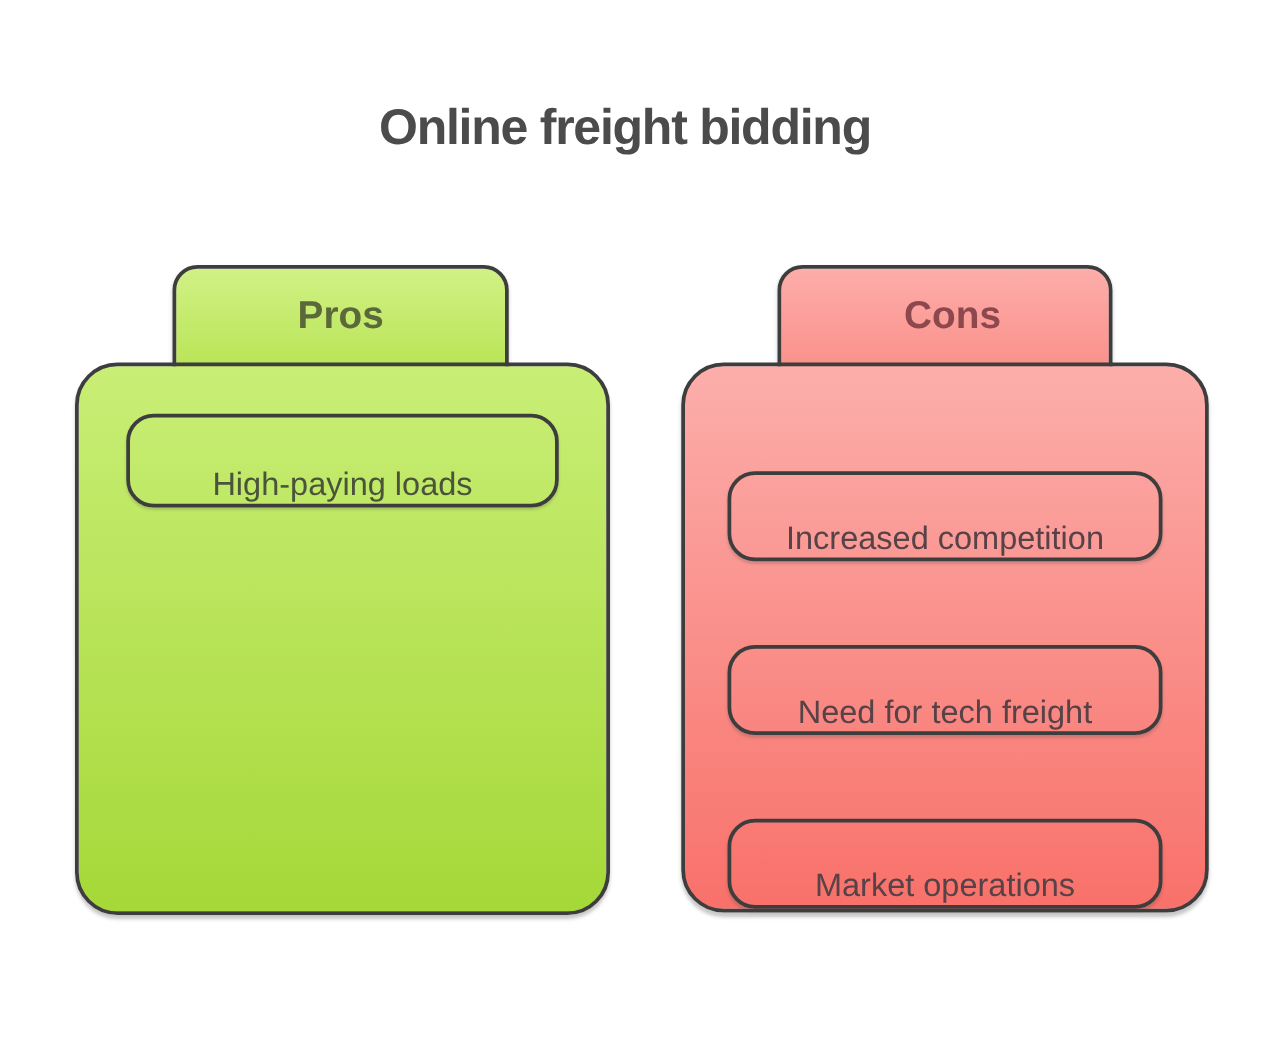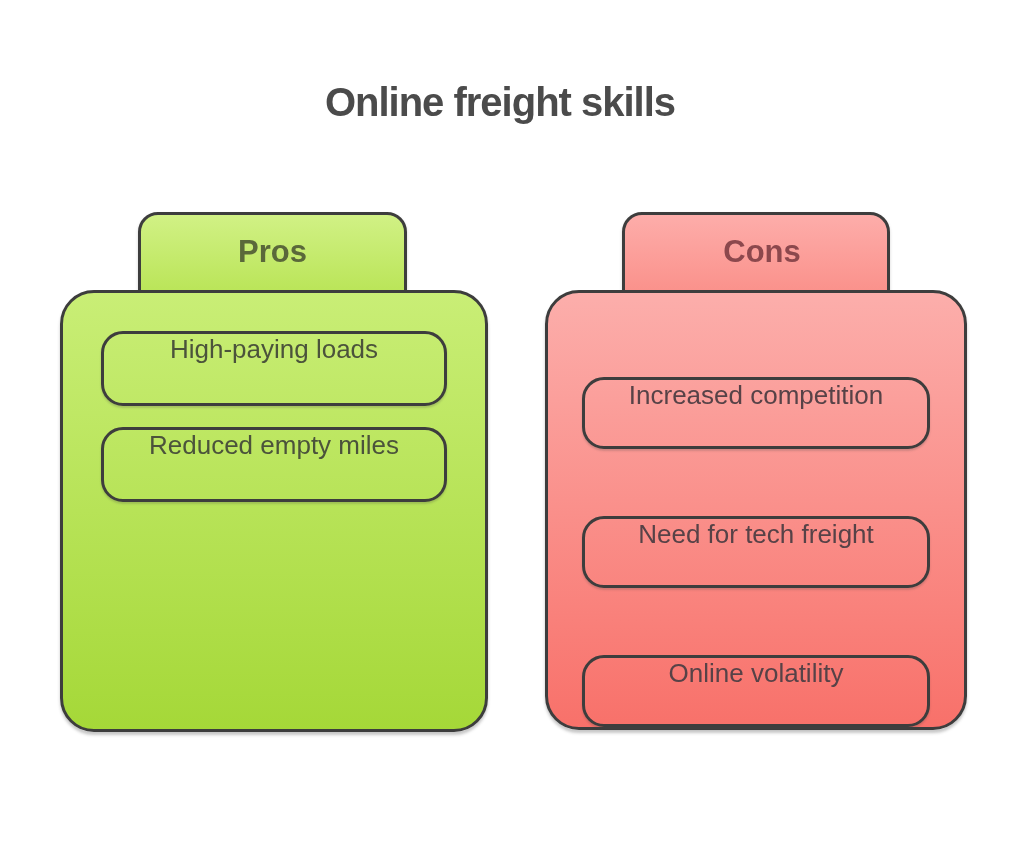--- a/index.html
+++ b/index.html
@@ -60,21 +60,21 @@
     padding-top: 38px;
     gap: 21px;
     box-shadow: 0 3px 3px rgba(70,70,70,0.3);
   }
   .item {
     box-sizing: border-box;
     height: 75px;
     border: 3px solid var(--outline, #3d3d3d);
     border-radius: 22px;
     display: flex;
-    align-items: flex-start;
+    align-items: flex-end;
     justify-content: center;
     font-size: 26px;
     box-shadow: 0 2px 2px rgba(70,70,70,0.22);
     background: transparent;
   }
   
   .pros .tab {
     left: 138px;
     width: 269px;
     background: linear-gradient(var(--pros-tab-top, #d1f185), var(--pros-tab-bottom, #b5e24e));
@@ -101,46 +101,43 @@
     height: 440px;
     background: linear-gradient(var(--cons-panel-top, #fcaeab), var(--cons-panel-bottom, #f8716a));
   }
   .cons .item { width: 348px; color: var(--cons-item-text, #574247); margin-top: 46px; }
 </style>
 </head>
 <body>
 
 <div class="canvas">
 
-  <h1 class="title">Online freight skills</h1>
+  <h1 class="title">Online freight bidding</h1>
 
   <section class="column pros">
     <div class="tab">
       <span class="tab-label">Pros</span>
     </div>
     <div class="panel">
       <div class="item">
         <span>High-paying loads</span>
-      </div>
-      <div class="item">
-        <span>Reduced empty miles</span>
       </div>
     </div>
   </section>
 
   <section class="column cons">
     <div class="tab">
       <span class="tab-label">Cons</span>
     </div>
     <div class="panel">
       <div class="item">
         <span>Increased competition</span>
       </div>
       <div class="item">
         <span>Need for tech freight</span>
       </div>
       <div class="item">
-        <span>Online volatility</span>
+        <span>Market operations</span>
       </div>
     </div>
   </section>
 
 </div>
 
 </body></html>

